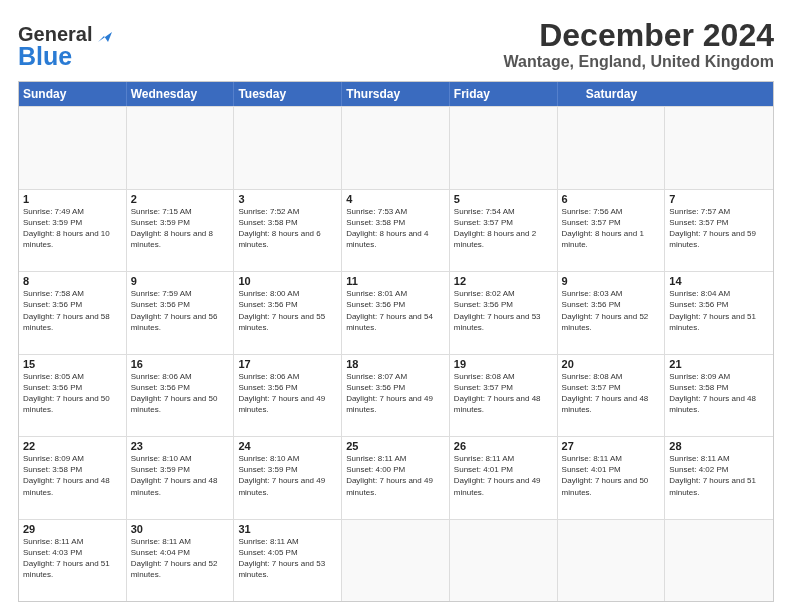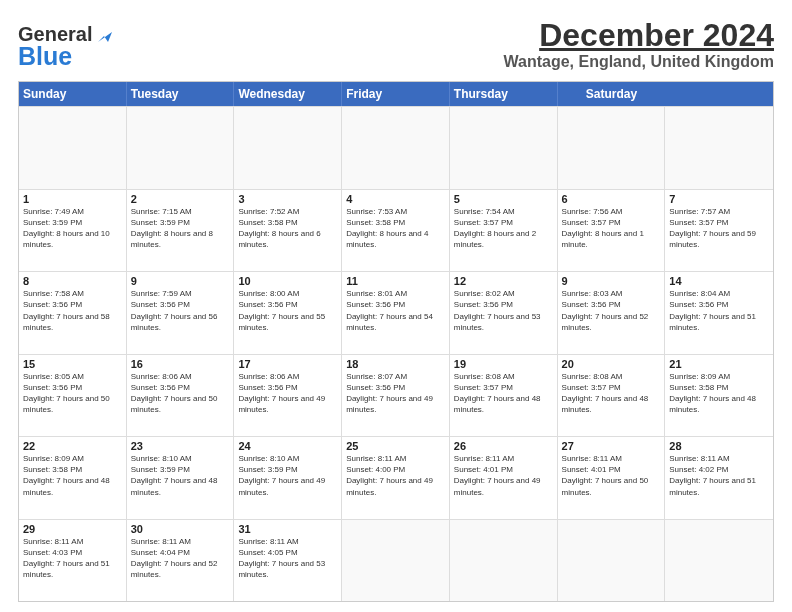--- a/index.html
+++ b/index.html
@@ -33,21 +33,20 @@
       align-items: center;
     }
     .title-block {
       text-align: right;
     }
     .title-block h1 {
       font-size: 32px;
       font-weight: bold;
       color: #333;
       line-height: 1.1;
-      text-decoration: underline;
     }
     .title-block h2 {
       font-size: 16px;
       font-weight: bold;
       color: #555;
     }
     .calendar {
       flex: 1;
       display: flex;
       flex-direction: column;
@@ -118,24 +117,24 @@
     </div>
     <div class="title-block">
       <h1>December 2024</h1>
       <h2>Wantage, England, United Kingdom</h2>
     </div>
   </div>
 
   <div class="calendar">
     <div class="cal-header-row">
       <div class="cal-header-cell">Sunday</div>
+      <div class="cal-header-cell">Wednesday</div>
       <div class="cal-header-cell">Tuesday</div>
-      <div class="cal-header-cell">Wednesday</div>
+      <div class="cal-header-cell">Thursday</div>
       <div class="cal-header-cell">Friday</div>
-      <div class="cal-header-cell">Thursday</div>
       <div class="cal-header-cell">Saturday</div>
     </div>
     <div class="cal-body" id="cal-body">
     <div class="cal-row">
           <div class="cal-cell empty"></div>
           <div class="cal-cell empty"></div>
           <div class="cal-cell empty"></div>
           <div class="cal-cell empty"></div>
           <div class="cal-cell empty"></div>
           <div class="cal-cell empty"></div>

